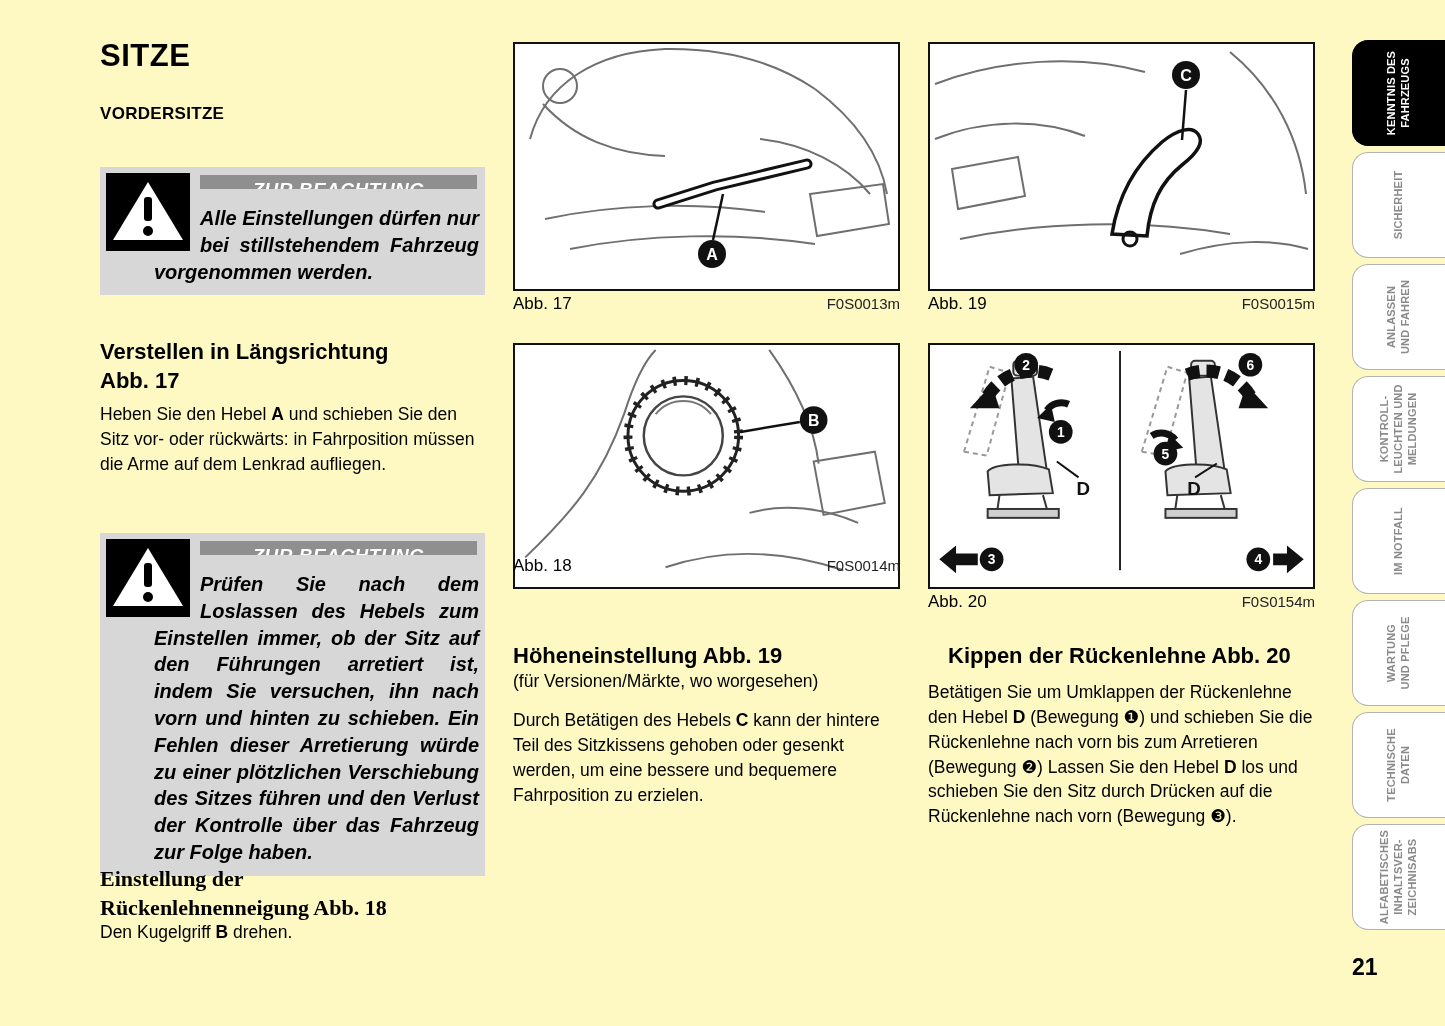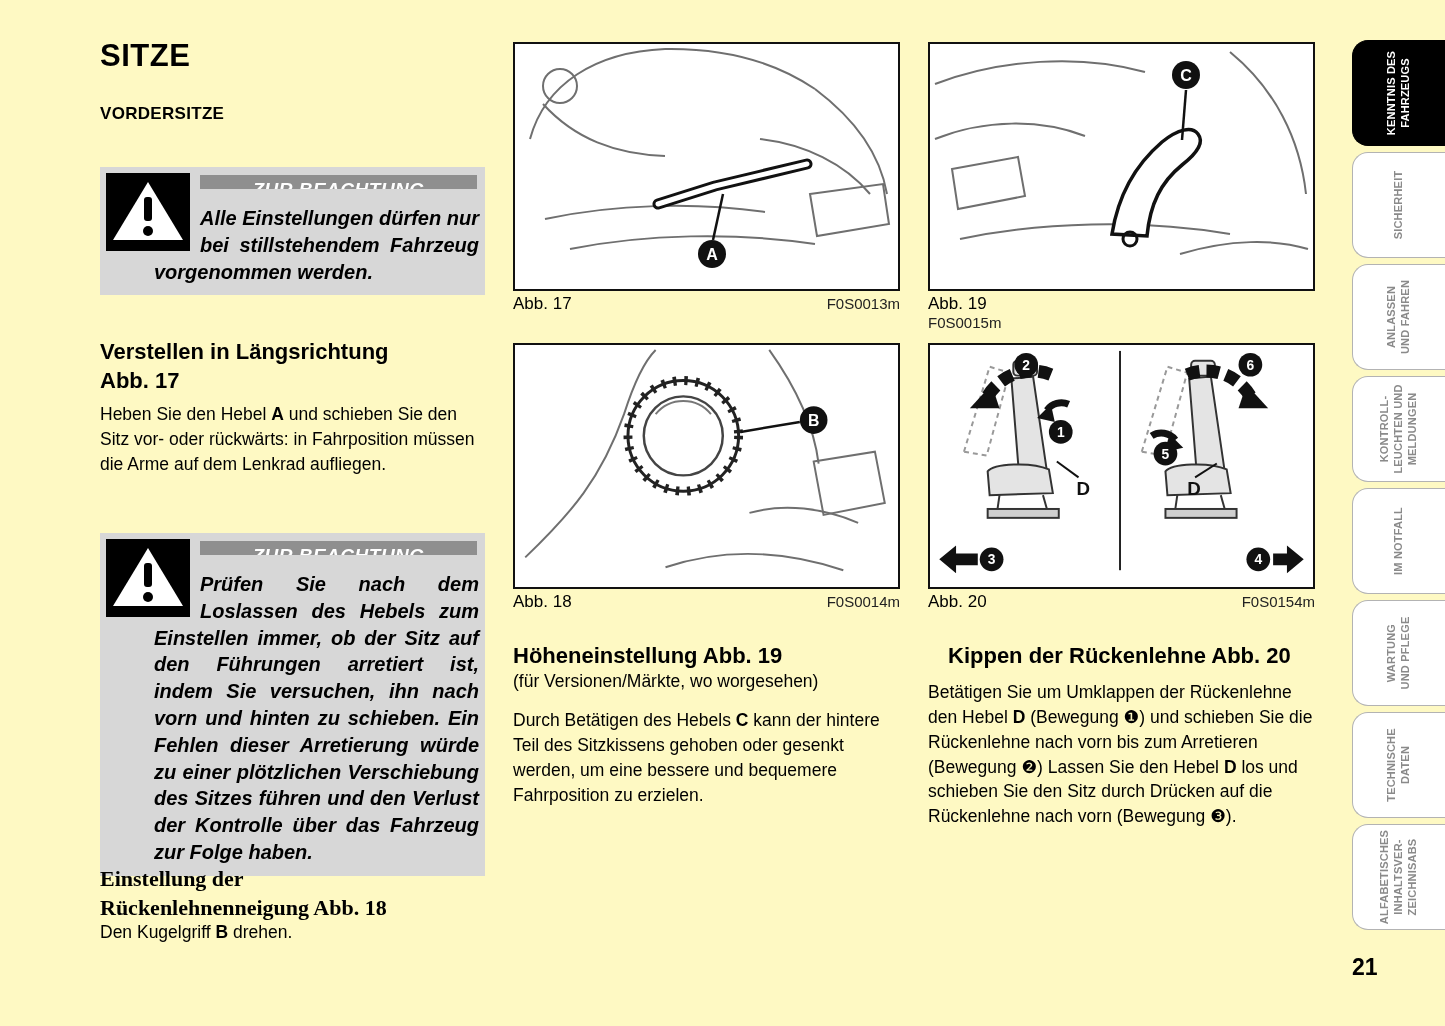--- a/index.html
+++ b/index.html
@@ -135,21 +135,21 @@
       </g>
       <circle cx="168" cy="92" r="56" fill="#fff" stroke="#222" stroke-width="3"></circle>
       <circle cx="168" cy="92" r="56" fill="none" stroke="#222" stroke-width="9" stroke-dasharray="3.5 8"></circle>
       <circle cx="168" cy="92" r="40" fill="none" stroke="#444" stroke-width="2.5"></circle>
       <path d="M 140,70 A 36,36 0 0 1 196,70" fill="none" stroke="#777" stroke-width="2"></path>
       <line x1="226" y1="88" x2="286" y2="78" stroke="#111" stroke-width="2.5"></line>
       <circle cx="300" cy="76" r="14" fill="#111"></circle>
       <text x="300" y="82" text-anchor="middle" fill="#fff" font-size="16" font-weight="bold">B</text>
     </svg>
   </div>
-  <div class="abs figcap" style="left:513px; top:592px; width:387px;gap:13px;">
+  <div class="abs figcap" style="left:513px; top:556px; width:387px;gap:13px;">
     <span class="cap">Abb. 18</span>
     <span class="code">F0S0014m</span>
   </div>
 
   <div class="abs sec-heading" style="left:513px; top:641px; width:387px;">Höheneinstellung Abb. 19</div>
   <div class="abs body-text" style="left:513px; top:708px; width:387px;">Durch Betätigen des Hebels <b>C</b> kann der hintere Teil des Sitzkissens gehoben oder gesenkt werden, um eine bessere und bequemere Fahrposition zu erzielen.</div>
   <div class="abs body-text" style="left:513px; top:669px; width:387px;">(für Versionen/Märkte, wo worgesehen)</div>
 
   <div class="abs figbox" style="left:928px; top:42px; width:387px; height:249px;">
     <svg viewBox="0 0 383 245">
@@ -161,21 +161,21 @@
         <path d="M 300,8 C 345,45 370,95 376,150"></path>
         <path d="M 250,210 C 300,195 345,195 378,205"></path>
       </g>
       <path d="M 182,190 C 188,152 204,122 232,98 C 248,85 262,82 268,90 C 275,99 266,110 252,121 C 231,138 220,160 217,192 Z" fill="#fff" stroke="#111" stroke-width="3.5"></path>
       <circle cx="200" cy="195" r="7" fill="none" stroke="#111" stroke-width="3"></circle>
       <line x1="252" y1="96" x2="256" y2="46" stroke="#111" stroke-width="2.5"></line>
       <circle cx="256" cy="31" r="14" fill="#111"></circle>
       <text x="256" y="37" text-anchor="middle" fill="#fff" font-size="16" font-weight="bold">C</text>
     </svg>
   </div>
-  <div class="abs figcap" style="left:928px; top:294px; width:387px;flex-direction:column;">
+  <div class="abs figcap" style="left:928px; top:294px; width:387px;">
     <span class="cap">Abb. 19</span>
     <span class="code">F0S0015m</span>
   </div>
 
   <div class="abs figbox" style="left:928px; top:343px; width:387px; height:246px;">
     <svg viewBox="0 0 383 245">
       <line x1="190" y1="6" x2="190" y2="228" stroke="#222" stroke-width="2"></line>
 
       <path d="M 32,108 L 58,22 L 78,28 L 55,112 Z" fill="none" stroke="#999" stroke-width="2" stroke-dasharray="5 4"></path>
       <rect x="82" y="16" width="24" height="15" rx="4" fill="#e4e4e4" stroke="#333" stroke-width="2"></rect>

